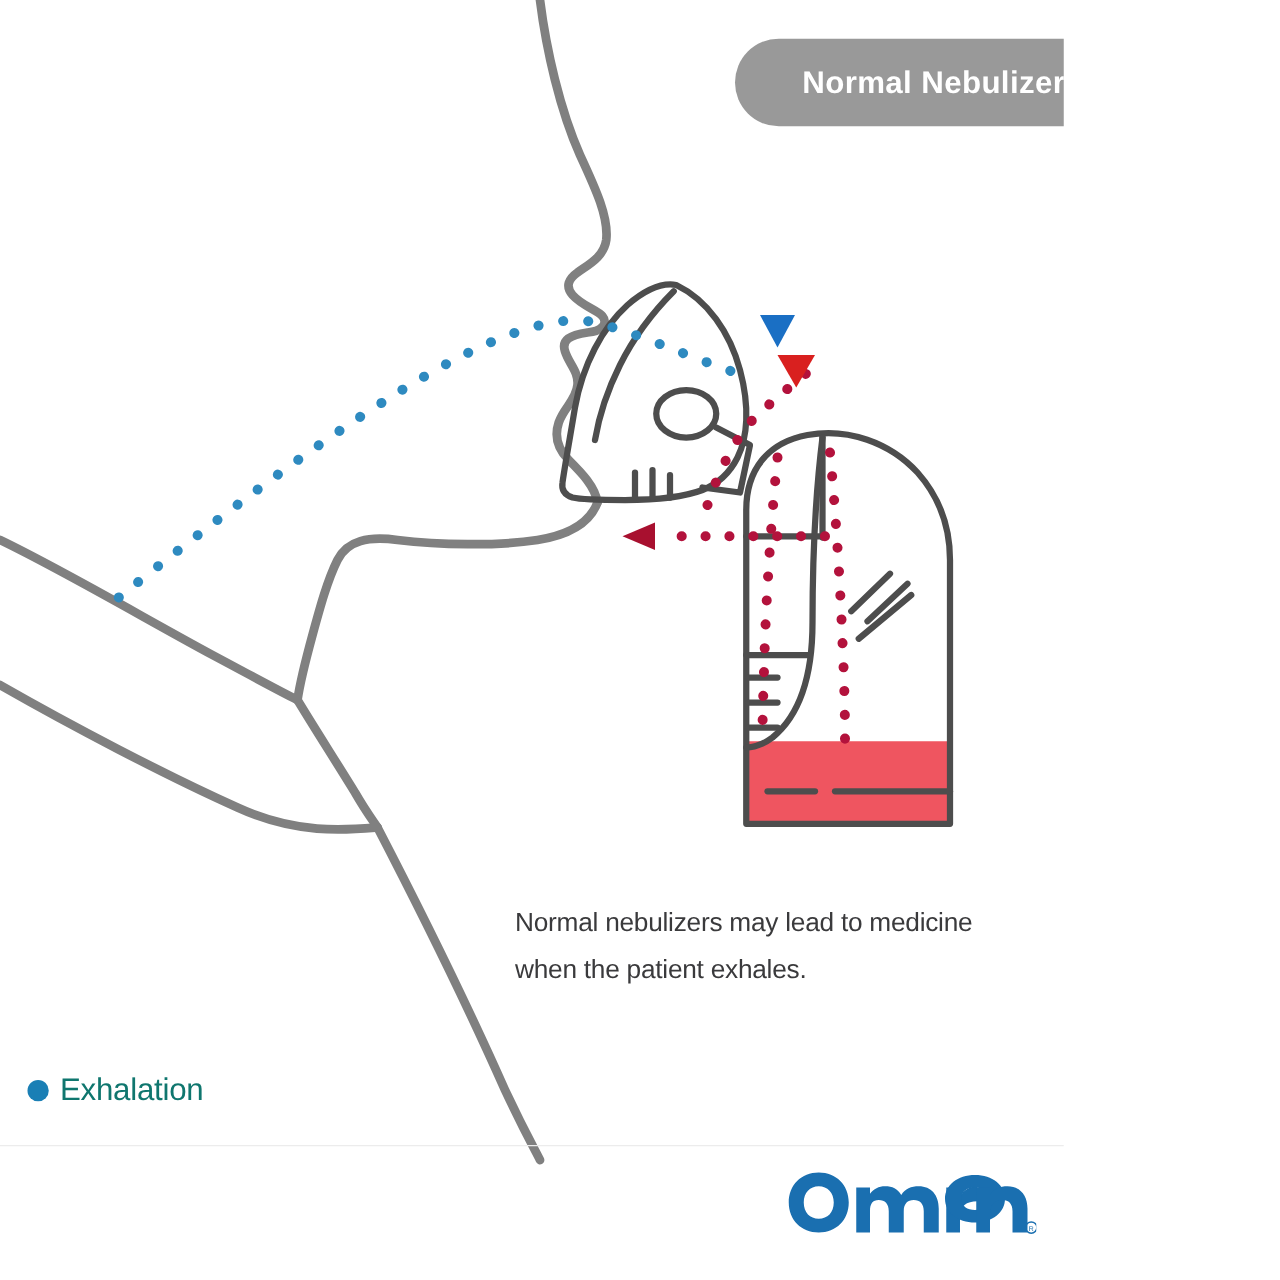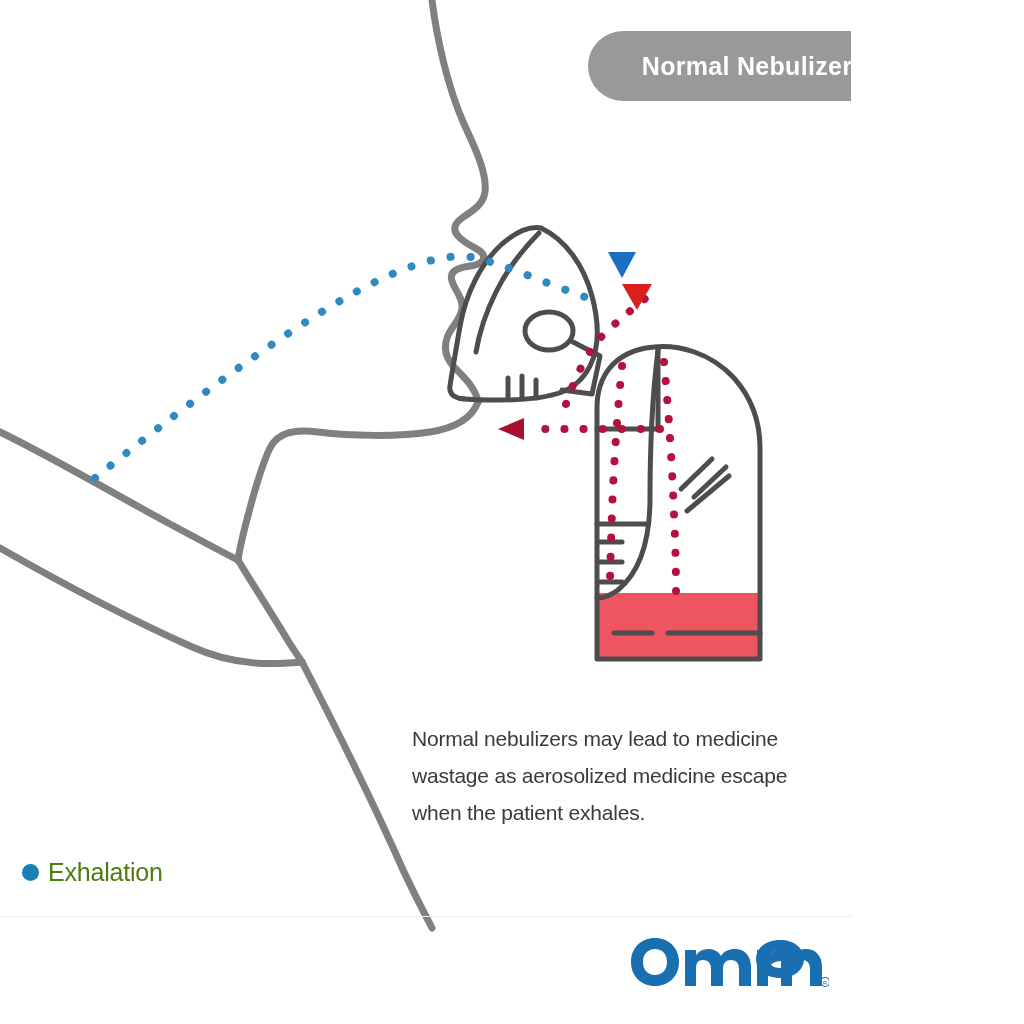--- a/index.html
+++ b/index.html
@@ -240,28 +240,27 @@
     <path d="M 608 252 L 636 252 L 622 278 Z" fill="#1a6fc4"></path>
     <path d="M 622 284 L 652 284 L 637 310 Z" fill="#d9201f"></path>
   </svg>
 
   <div class="badge" style="background: rgb(153, 153, 153);">
     <span class="badge-label" style="color: rgb(255, 255, 255);">Normal Nebulizer</span>
   </div>
 
   <div class="caption" style="color: rgb(58, 58, 60);">
     <div>Normal nebulizers may lead to medicine</div>
-    <div>wastage as aerosolized medicine escape</div>
     <div>when the patient exhales.</div>
   </div>
 
   <div class="legend">
     <div class="legend-item">
       <span class="legend-dot" style="background: rgb(26, 127, 181);"></span>
-      <span class="legend-text" style="color: #4d7c0f;">Exhalation</span>
+      <span class="legend-text" style="color: #0f766e;">Exhalation</span>
     </div>
   </div>
 
   <div class="footer-rule"></div>
 
   <div class="brand">
     <svg class="brand-mark" width="200" height="56" viewBox="0 0 200 56" xmlns="http://www.w3.org/2000/svg">
       <g fill="#1a6fb0">
 
         <path d="M26 6 C12 6 2 16 2 30 C2 44 12 54 26 54 C40 54 50 44 50 30 C50 16 40 6 26 6 Z

